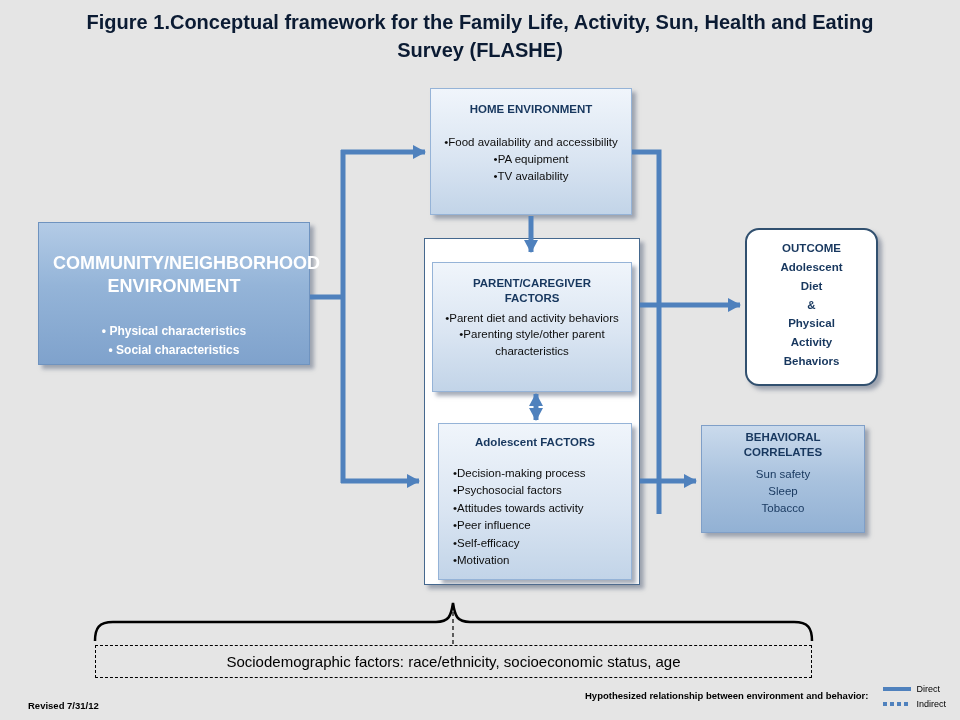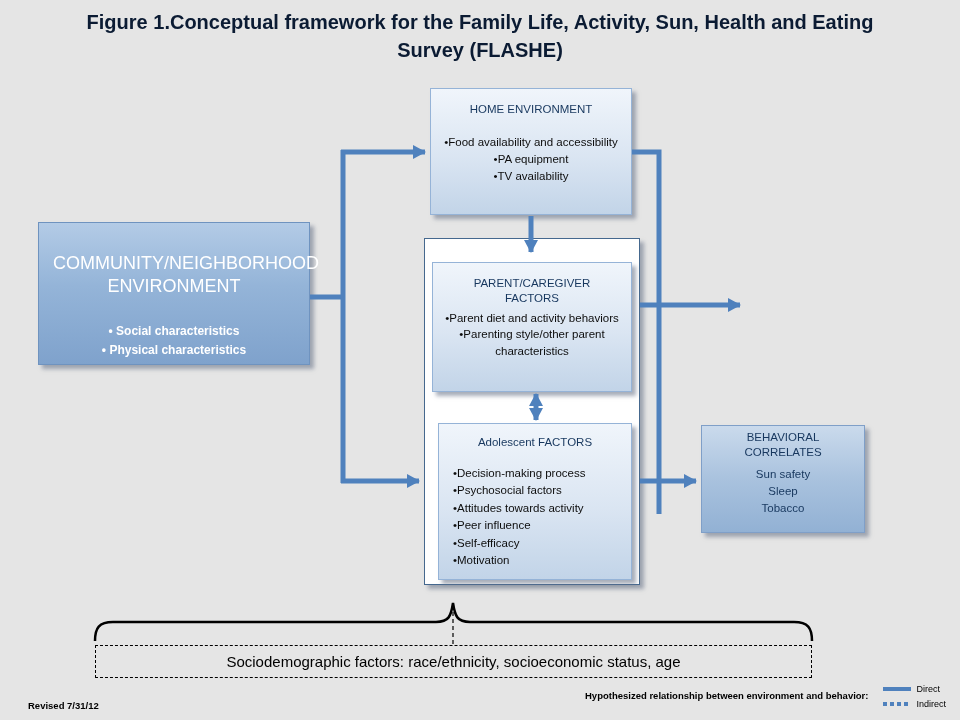--- a/index.html
+++ b/index.html
@@ -48,21 +48,21 @@
     background:#ffffff; border:2px solid #31506f; border-radius:14px;
     padding-top:9px; text-align:center; }
   .outcome-box .out-line { font-weight:bold; color:#17375E; font-size:11.5px; line-height:1.64; }
 
   .behavioral-box { left:701px; top:425px; width:164px; height:108px;
     background:linear-gradient(to bottom,#cadaec 0%,#a9c2de 50%,#92b1d4 100%);
     border:1px solid #7f9fc8; padding-top:4px; text-align:center; }
   .behavioral-box .box-title { max-width:120px; margin:0 auto; }
   .behavioral-box .bullets { margin-top:6px; color:#17375E; line-height:1.5; }
 
-  .box-title { font-weight:normal; color:#17375E; font-size:11.5px; line-height:1.3; }
+  .box-title { font-weight:bold; color:#17375E; font-size:11.5px; line-height:1.3; }
   .bullets { font-size:11.5px; color:#0d0d0d; line-height:1.5; }
 
   .socio-box { position:absolute; left:95px; top:645px; width:717px; height:33px;
     border:1px dashed #000; display:flex; align-items:center; justify-content:center; }
   .socio-box .socio-text { font-size:15px; font-weight:normal; color:#000; }
 
   .revised { position:absolute; left:28px; top:700px; font-size:9.5px; font-weight:bold; color:#000; }
   .legend-title { position:absolute; left:585px; top:690px; font-size:9.5px; font-weight:bold; color:#000; }
   .legend { position:absolute; right:14px; top:684px; display:flex; flex-direction:column; gap:5px; }
   .legend-row { display:flex; align-items:center; gap:5px; font-size:9px; color:#000; }
@@ -82,22 +82,22 @@
     <div class="bullets">
       <div>•Food availability and accessibility</div>
       <div>•PA equipment</div>
       <div>•TV availability</div>
     </div>
   </div>
 
   <div class="box shadow community-box">
     <div class="box-title">COMMUNITY/NEIGHBORHOOD ENVIRONMENT</div>
     <div class="bullets">
+      <div>• Physical characteristics</div>
       <div>• Social characteristics</div>
-      <div>• Physical characteristics</div>
     </div>
   </div>
 
   <div class="box shadow container-box">
     <div class="box shadow parent-box">
       <div class="box-title">PARENT/CAREGIVER FACTORS</div>
       <div class="bullets">
         <div>•Parent diet and activity behaviors</div>
         <div>•Parenting style/other parent characteristics</div>
       </div>
@@ -108,20 +108,29 @@
         <div>•Decision-making process</div>
         <div>•Psychosocial factors</div>
         <div>•Attitudes towards activity</div>
         <div>•Peer influence</div>
         <div>•Self-efficacy</div>
         <div>•Motivation</div>
       </div>
     </div>
   </div>
 
+  <div class="box shadow outcome-box">
+    <div class="out-line">OUTCOME</div>
+    <div class="out-line">Adolescent</div>
+    <div class="out-line">Diet</div>
+    <div class="out-line">&amp;</div>
+    <div class="out-line">Physical</div>
+    <div class="out-line">Activity</div>
+    <div class="out-line">Behaviors</div>
+  </div>
 
   <div class="box shadow behavioral-box">
     <div class="box-title">BEHAVIORAL CORRELATES</div>
     <div class="bullets">
       <div>Sun safety</div>
       <div>Sleep</div>
       <div>Tobacco</div>
     </div>
   </div>
 

